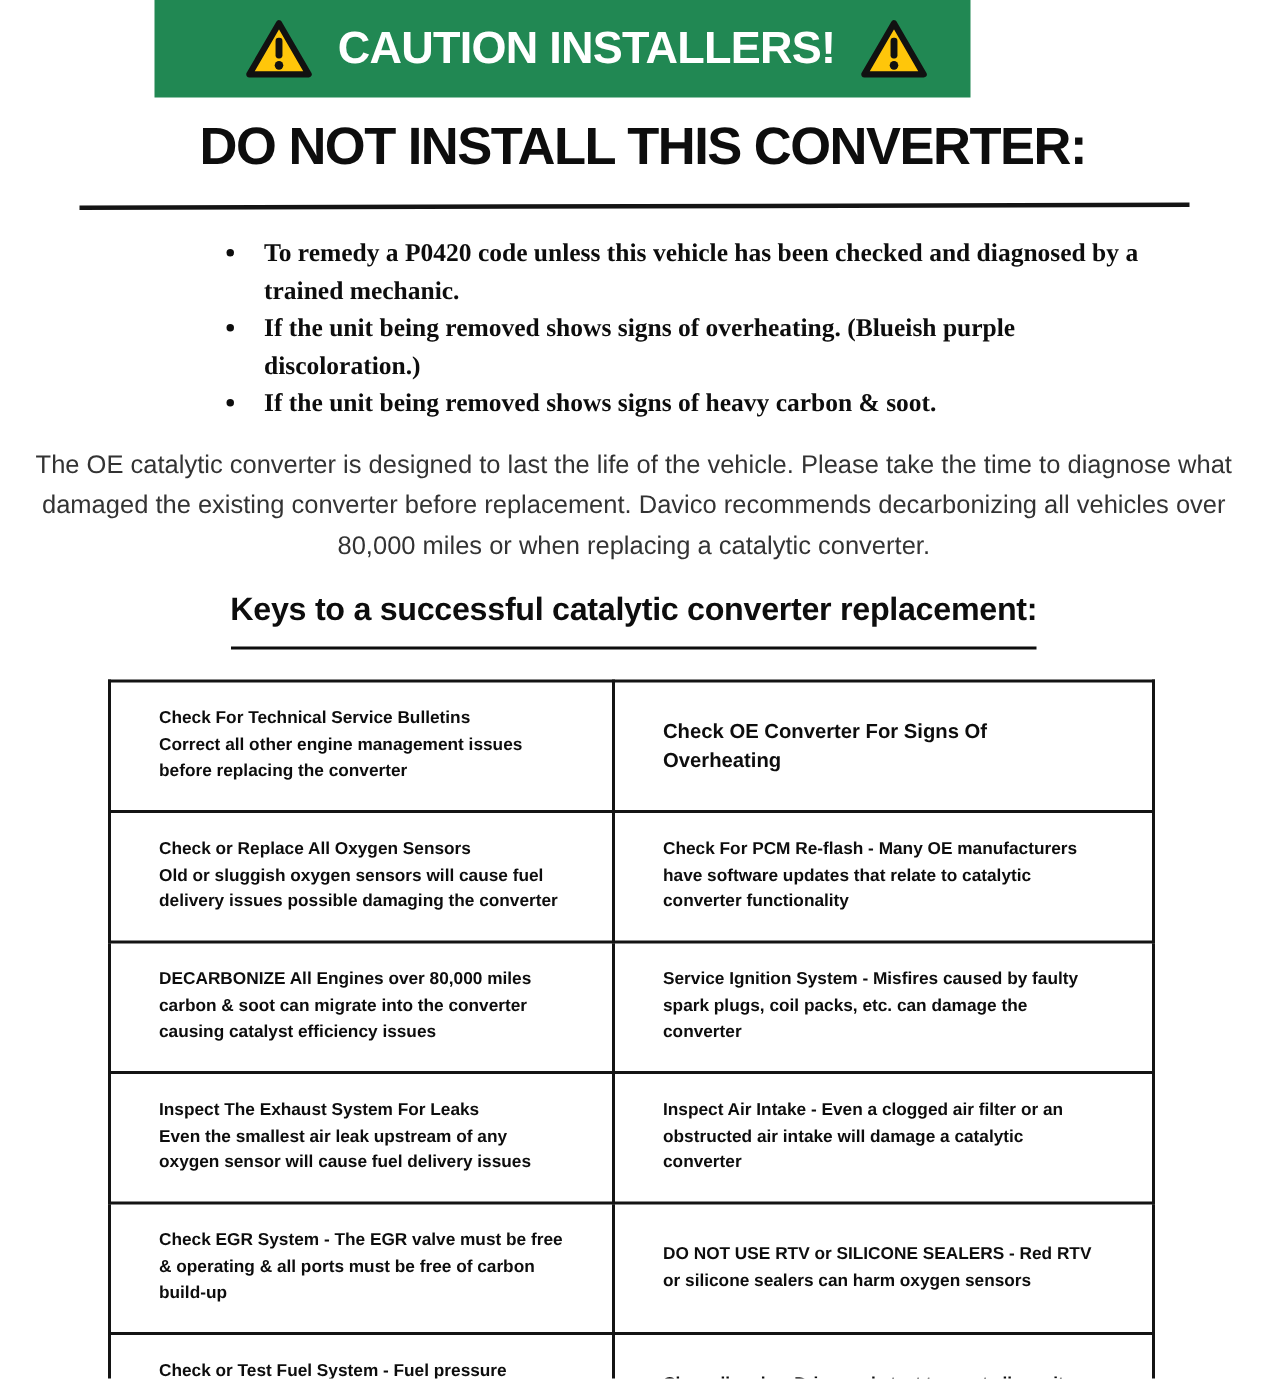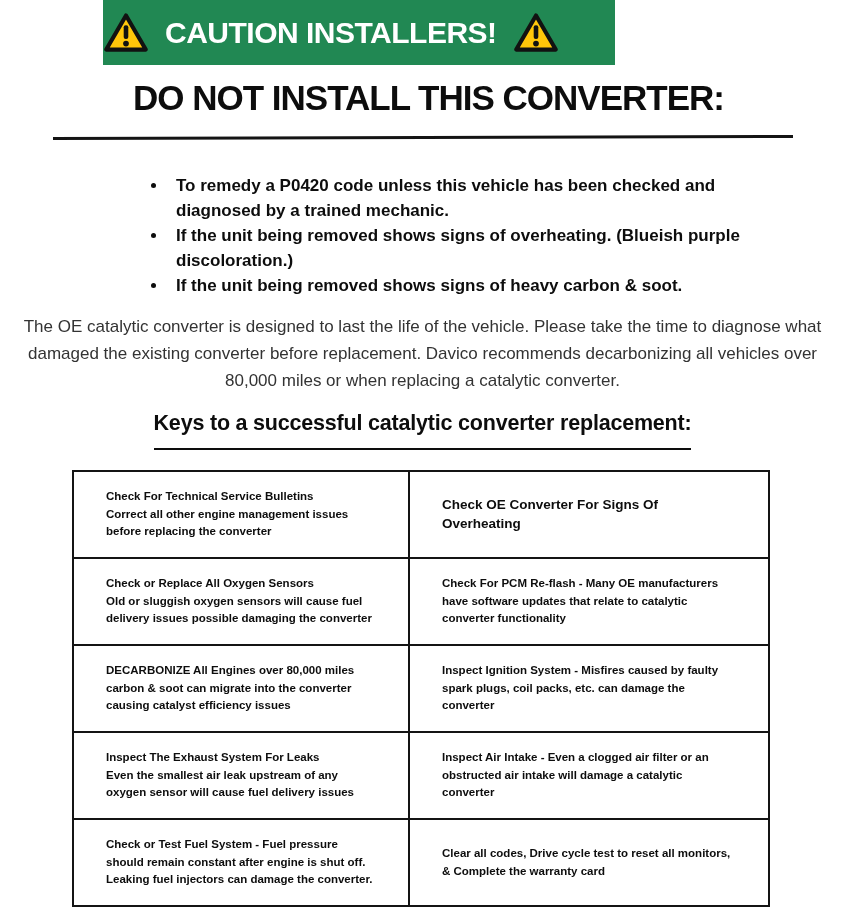--- a/index.html
+++ b/index.html
@@ -4,39 +4,39 @@
 <style>
   html,body{margin:0;padding:0;background:#ffffff;}
   body{
     width:845px;height:919px;overflow:hidden;
     font-family:"Liberation Sans",sans-serif;color:#111;
   }
   
   .banner{
     margin-left:103px;margin-top:0;width:512px;height:65px;
     background:#218853;
-    display:flex;align-items:center;justify-content:flex-start;gap:16px;
+    display:flex;align-items:center;justify-content:center;gap:16px;padding-left:32px;
   }
   .banner-text{
     color:#ffffff;font-size:30px;font-weight:bold;letter-spacing:-0.5px;
     white-space:nowrap;
   }
   .warn-icon{width:46px;height:42px;display:block;}
   
   .headline{
     margin:13px 0 0 0;text-align:center;
     font-size:35px;font-weight:bold;letter-spacing:-1px;color:#0d0d0d;padding-left:12px;
   }
   .divider{
     margin:18px auto 0 auto;width:740px;height:3px;background:#141414;
     transform:rotate(-0.15deg);
   }
   
   ul.warnings{
-    margin:34px 60px 0 150px;padding:0 0 0 18px;
+    margin:17px 60px 0 150px;padding:0 0 0 18px;font-family:Liberation Serif, serif;
   }
   ul.warnings li{
     font-size:17px;font-weight:bold;line-height:25px;color:#0d0d0d;
     padding-left:8px;
   }
   
   .body-par{
     margin:15px auto 16px auto;width:816px;text-align:center;
     font-size:17px;line-height:27px;font-weight:normal;color:#333333;
   }
@@ -109,25 +109,29 @@
 Correct all other engine management issues before replacing the converter</td>
       <td class="big">Check OE Converter For Signs Of Overheating</td>
     </tr>
     <tr>
       <td>Check or Replace All Oxygen Sensors
 Old or sluggish oxygen sensors will cause fuel delivery issues possible damaging the converter</td>
       <td>Check For PCM Re-flash - Many OE manufacturers have software updates that relate to catalytic converter functionality</td>
     </tr>
     <tr>
       <td>DECARBONIZE All Engines over 80,000 miles carbon &amp; soot can migrate into the converter causing catalyst efficiency issues</td>
-      <td>Inspect Ignition System - Misfires caused by faulty spark plugs, coil packs, etc. can damage the converter</td>
+      <td>Service Ignition System - Misfires caused by faulty spark plugs, coil packs, etc. can damage the converter</td>
     </tr>
     <tr>
       <td>Inspect The Exhaust System For Leaks
 Even the smallest air leak upstream of any oxygen sensor will cause fuel delivery issues</td>
       <td>Inspect Air Intake - Even a clogged air filter or an obstructed air intake will damage a catalytic converter</td>
+    </tr>
+    <tr>
+      <td>Check EGR System - The EGR valve must be free &amp; operating &amp; all ports must be free of carbon build-up</td>
+      <td>DO NOT USE RTV or SILICONE SEALERS - Red RTV or silicone sealers can harm oxygen sensors</td>
     </tr>
     <tr>
       <td>Check or Test Fuel System - Fuel pressure should remain constant after engine is shut off.  Leaking fuel injectors can damage the converter.</td>
       <td>Clear all codes,  Drive cycle test to reset all monitors, &amp; Complete the warranty card</td>
     </tr>
   </tbody>
 </table>
 
 </body></html>

